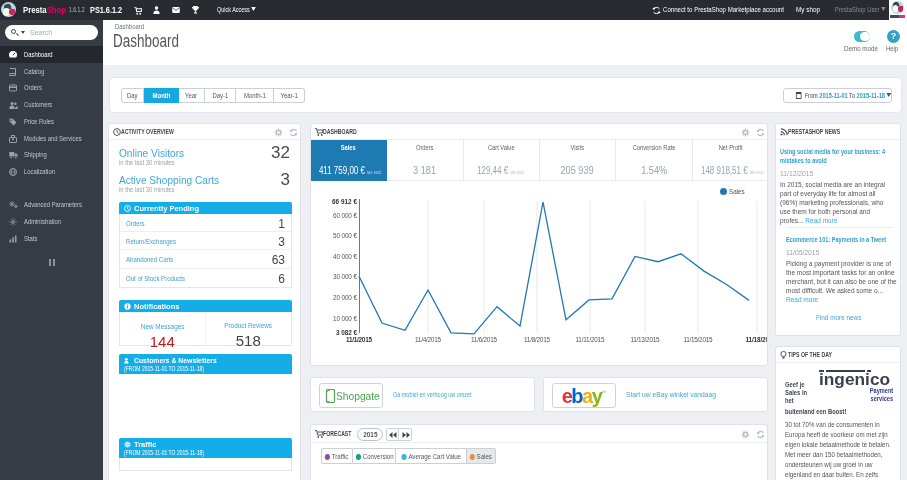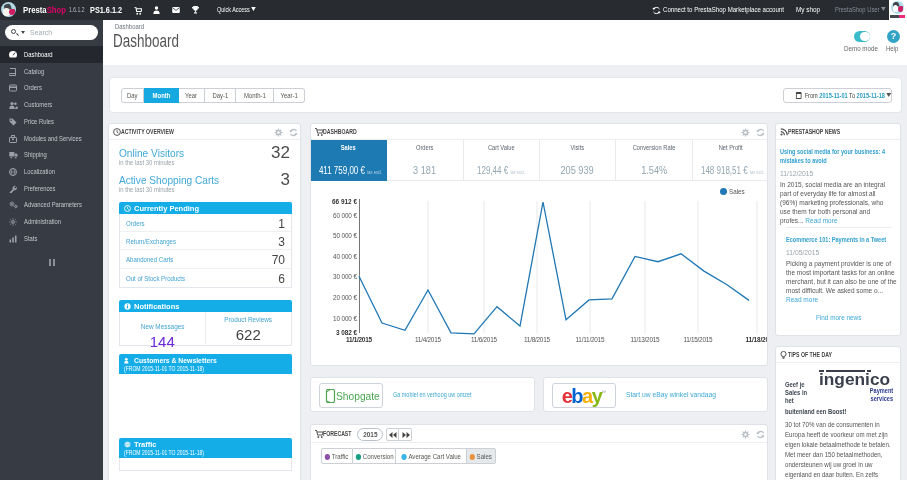--- a/index.html
+++ b/index.html
@@ -209,26 +209,20 @@
       </div>
   <div class="mitem" style="top:126.2px;">
         <svg width="9" height="8" viewBox="0 0 9 8">
           <rect x="0.3" y="1" width="5" height="4.5" fill="#9aa1a8"></rect>
           <path d="M5.6 2.5 h2 l1 1.6 v1.4 h-3 Z" fill="#9aa1a8"></path>
           <circle cx="2.2" cy="6.6" r="1.1" fill="#9aa1a8" stroke="#363b44" stroke-width="0.5"></circle>
           <circle cx="6.8" cy="6.6" r="1.1" fill="#9aa1a8" stroke="#363b44" stroke-width="0.5"></circle>
         </svg>
         <span class="lbl">Shipping</span>
       </div>
-  <div class="mitem" style="top:159.6px;">
-        <svg width="8" height="8" viewBox="0 0 8 8">
-          <path d="M7 1 a2.4 2.4 0 0 0 -3.2 3.2 L1 7 a0.9 0.9 0 0 0 1.3 1.3 L5 5.2 A2.4 2.4 0 0 0 7.8 2 L6.2 3.4 5 2.2 Z" fill="#9aa1a8"></path>
-        </svg>
-        <span class="lbl">Preferences</span>
-      </div>
   <div class="mitem" style="top:193px;">
         <svg width="8" height="8" viewBox="0 0 8 8">
           <circle cx="4" cy="4" r="1.3" fill="none" stroke="#9aa1a8"></circle>
           <path d="M4 0.3 v1.2 M4 6.5 v1.2 M0.3 4 h1.2 M6.5 4 h1.2 M1.4 1.4 l0.9 0.9 M5.7 5.7 l0.9 0.9 M6.6 1.4 l-0.9 0.9 M2.3 5.7 l-0.9 0.9" stroke="#9aa1a8" stroke-width="0.9"></path>
         </svg>
         <span class="lbl">Administration</span>
       </div>
   <div class="mitem" style="top:176.3px;">
         <svg width="9" height="8" viewBox="0 0 9 8">
           <circle cx="3" cy="3" r="1.2" fill="none" stroke="#9aa1a8"></circle>
@@ -300,43 +294,43 @@
       <div class="srow">
             <span class="sl">Orders</span>
             <span class="sv">1</span>
           </div>
       <div class="srow">
             <span class="sl">Return/Exchanges</span>
             <span class="sv">3</span>
           </div>
       <div class="srow">
             <span class="sl">Abandoned Carts</span>
-            <span class="sv">70</span>
+            <span class="sv">63</span>
           </div>
       <div class="srow">
             <span class="sl">Out of Stock Products</span>
             <span class="sv">6</span>
           </div>
     </div>
   </div>
 
   <div style="position:absolute;left:10px;top:176px;width:173px;">
     <div class="bhead" style="line-height:8px;padding-top:2.5px;padding-bottom:1px;"><svg style="display:inline-block;vertical-align:-1px;margin-right:3px;" width="7" height="7" viewBox="0 0 8 8">
             <circle cx="4" cy="4" r="3.6" fill="#fff"></circle>
             <rect x="3.4" y="3.2" width="1.2" height="3" fill="#14ade8"></rect>
             <rect x="3.4" y="1.6" width="1.2" height="1.2" fill="#14ade8"></rect>
           </svg>Notifications</div>
     <div class="stable" style="height:34px;position:relative;">
       <div style="position:absolute;left:0;top:0;width:50%;height:100%;border-right:1px solid #edeff1;text-align:center;">
         <div style="font-size:7.5px;color:#41a3d2;margin-top:10px;"><span class="sxc" style="transform:scaleX(0.85);">New Messages</span></div>
-        <div style="font-size:15px;color:#6d28d9;margin-top:2px;">144</div>
+        <div style="font-size:15px;color:#b91c1c;margin-top:2px;">144</div>
       </div>
       <div style="position:absolute;right:0;top:0;width:50%;height:100%;text-align:center;">
-        <div style="font-size:7.5px;color:#41a3d2;margin-top:3px;"><span class="sxc" style="transform:scaleX(0.85);">Product Reviews</span></div>
-        <div style="font-size:15px;color:#444;margin-top:2px;">622</div>
+        <div style="font-size:7.5px;color:#41a3d2;margin-top:9px;"><span class="sxc" style="transform:scaleX(0.85);">Product Reviews</span></div>
+        <div style="font-size:15px;color:#444;margin-top:2px;">518</div>
       </div>
     </div>
   </div>
 
   <div style="position:absolute;left:10px;top:230px;width:173px;">
     <div class="bhead"><svg style="display:inline-block;vertical-align:-1px;margin-right:3px;" width="7" height="7" viewBox="0 0 9 8">
             <circle cx="3" cy="2.5" r="1.8" fill="#fff"></circle>
             <path d="M0.3 8 C0.3 5.3 1.4 4.4 3 4.4 C4.6 4.4 5.7 5.3 5.7 8 Z" fill="#fff"></path>
           </svg><span class="sx" style="transform:scaleX(0.91);">Customers &amp; Newsletters</span><span class="sub">(FROM 2015-11-01 TO 2015-11-18)</span></div>
   </div>

